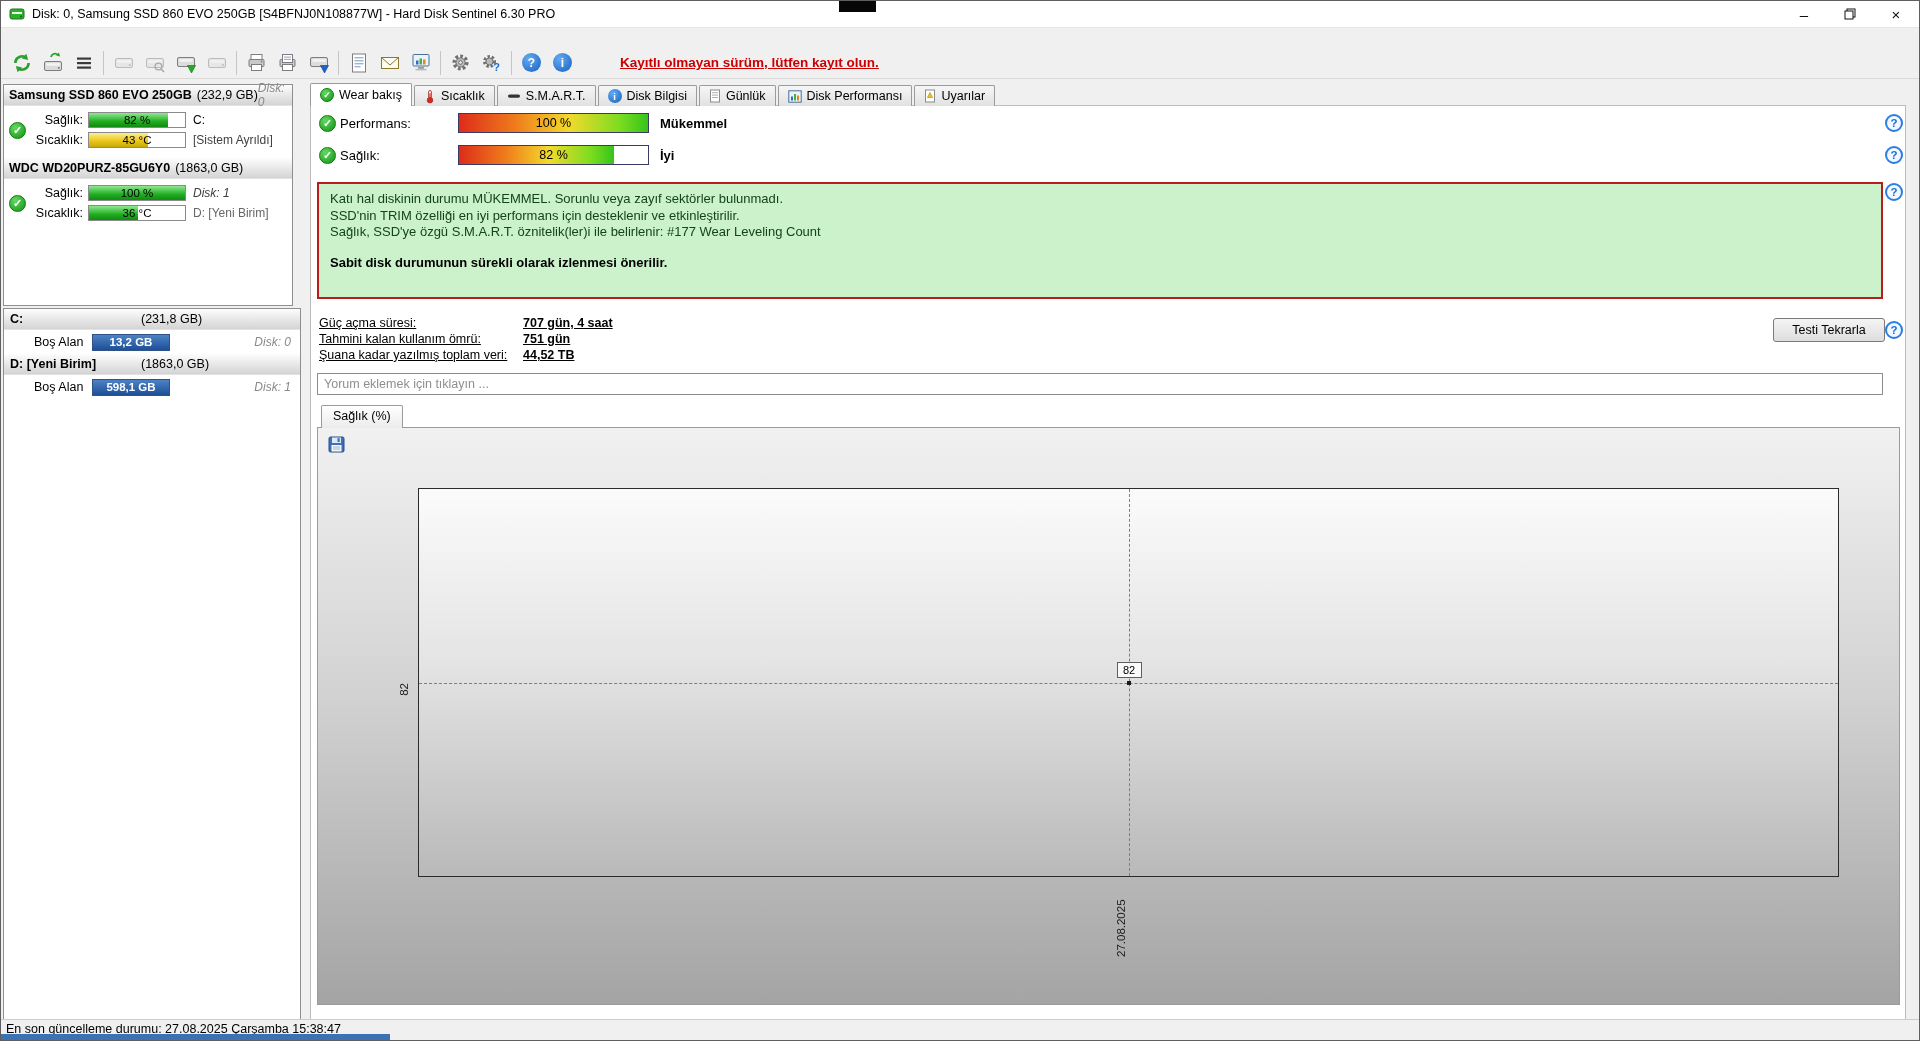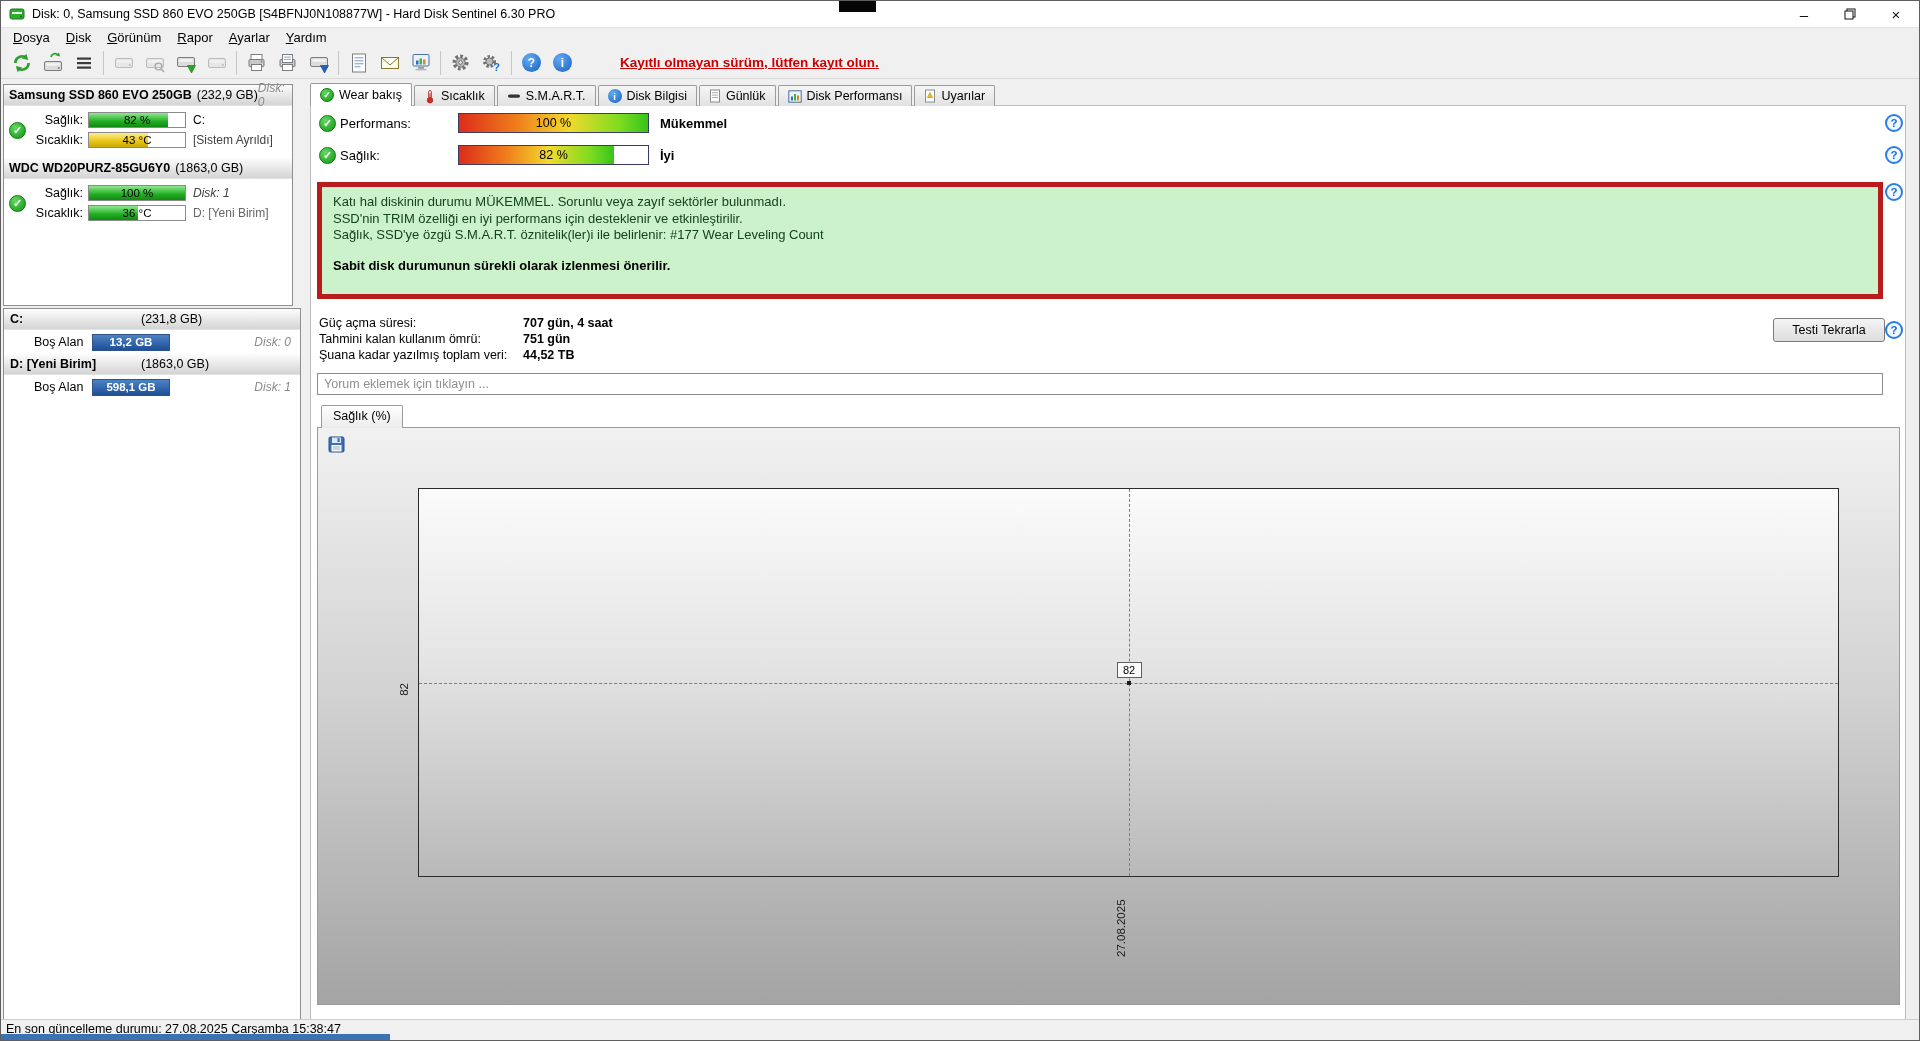--- a/index.html
+++ b/index.html
@@ -67,24 +67,24 @@
   .tab { display:flex; align-items:center; gap:5px; padding:0 9px; border:1px solid #9b9b9b; border-bottom:none; background:linear-gradient(180deg,#f6f6f6,#e1e1e1); height:21px; margin-right:2px; font-size:12.5px; border-radius:2px 2px 0 0; white-space:nowrap; }
   .tab.active { background:#fff; height:23px; }
 
   .ov-row { position:absolute; display:flex; align-items:center; height:20px; }
   .ov-label { margin-left:4px; width:118px; font-size:13px; }
   .grad-bar { position:relative; width:191px; height:20px; border:1px solid #3a3a66; background:#fff; flex:none; }
   .grad-fill { position:absolute; top:0; left:0; bottom:0; background:linear-gradient(90deg,#dd2c1a 0%,#ef7c1c 30%,#f3da2b 58%,#7ddc20 85%,#35c41a 100%); }
   .grad-text { position:absolute; inset:0; text-align:center; font-size:12.5px; line-height:18px; }
   .ov-rating { margin-left:11px; font-weight:bold; font-size:13px; }
 
-  .info-box { position:absolute; left:316px; top:181px; width:1566px; height:117px; background:#cbf2cb; border:5px solid #b91c1c; padding:7px 11px; font-size:13px; line-height:16.5px; color:#14441a; }
+  .info-box { position:absolute; left:316px; top:181px; width:1566px; height:117px; background:#cbf2cb; border:2px solid #b91c1c; padding:7px 11px; font-size:13px; line-height:16.5px; color:#14441a; }
   .info-box .em { margin-top:14px; font-weight:bold; color:#000; }
 
-  .stats { position:absolute; left:318px; top:314px; font-size:12.5px; }
+  .stats { position:absolute; left:318px; top:314px; font-size:12.5px;text-decoration:underline; }
   .stat-row { display:flex; height:16px; align-items:center; }
   .stat-label { width:204px; }
   .stat-value { font-weight:bold; }
 
   .retest-btn { position:absolute; left:1772px; top:317px; width:112px; height:24px; background:linear-gradient(180deg,#f4f4f4,#dedede); border:1px solid #7a7a7a; border-radius:3px; font-size:12.5px; display:flex; align-items:center; justify-content:center; }
 
   .comment-input { position:absolute; left:316px; top:372px; width:1566px; height:22px; border:1px solid #8a8a8a; padding:6px 6px; font-size:12.5px; font-family:"Liberation Sans",sans-serif; color:#222; background:#fff; }
   .comment-input::placeholder { color:#8f8f8f; }
 
   .help-ring { position:absolute; left:1884px; width:18px; height:18px; border-radius:50%; border:2px solid #2a7de1; background:#f2f8ff; color:#1d6fd4; font-weight:bold; font-size:11.5px; display:flex; align-items:center; justify-content:center; }
@@ -126,28 +126,20 @@
         <svg width="12" height="12" viewBox="0 0 12 12">
             <rect x="3" y="1" width="8" height="8" fill="none" stroke="#111"></rect>
             <rect x="1" y="3" width="8" height="8" fill="#fff" stroke="#111"></rect>
           </svg>
       </div>
       <div class="win-btn">×</div>
     </div>
   </div>
   <div class="artifact"></div>
 
-  <div class="menubar">
-    <span class="menu-item">Dosya</span>
-    <span class="menu-item">Disk</span>
-    <span class="menu-item">Görünüm</span>
-    <span class="menu-item">Rapor</span>
-    <span class="menu-item">Ayarlar</span>
-    <span class="menu-item">Yardım</span>
-  </div>
 
   <div class="toolbar">
     <div class="tb-btn">
       <svg width="22" height="22" viewBox="0 0 20 20">
           <path d="M4 10a6 6 0 0 1 10-4.5" fill="none" stroke="#2e9e2e" stroke-width="2.4"></path>
           <polygon points="14,1.5 15.6,7.3 9.8,6" fill="#2e9e2e"></polygon>
           <path d="M16 10a6 6 0 0 1-10 4.5" fill="none" stroke="#2e9e2e" stroke-width="2.4"></path>
           <polygon points="6,18.5 4.4,12.7 10.2,14" fill="#2e9e2e"></polygon>
         </svg>
     </div>

